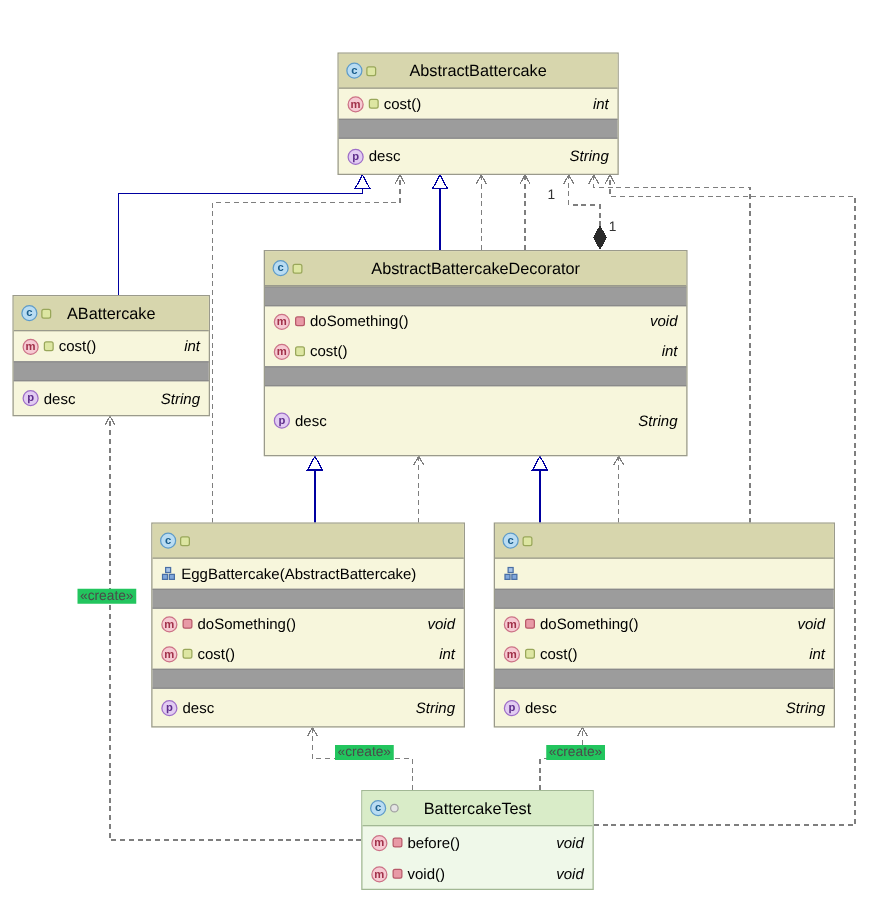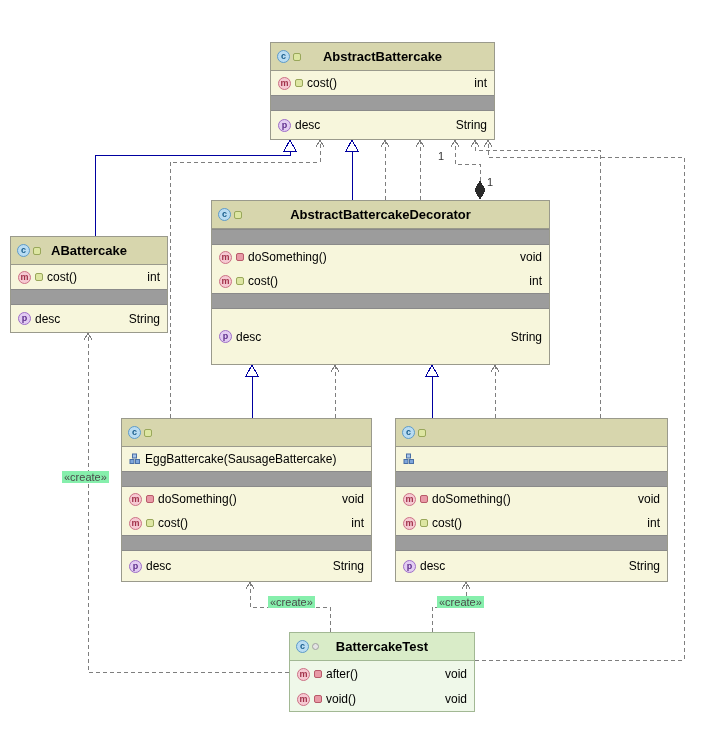--- a/index.html
+++ b/index.html
@@ -6,42 +6,42 @@
   html,body { background:#fff; }
   body { font-family: "Liberation Sans", sans-serif; }
   #canvas { position:relative; width:710px; height:735px; background:#ffffff; overflow:hidden; }
   #edges { position:absolute; left:0; top:0; }
 
   .uml-box { position:absolute; background:#F7F6DC; border:1px solid #9A9A8C; display:flex; flex-direction:column; font-size:12px; color:#000; }
   .uml-box.test { background:#EFF8E9; border-color:#A2B894; }
   .hdr { position:relative; background:#D7D6AD; border-bottom:1px solid #9A9A8C; height:28px; flex:0 0 auto; display:flex; align-items:center; }
   .test .hdr { background:#D9ECC8; border-bottom-color:#A2B894; }
   .hdr .icons { position:absolute; left:6px; top:0; height:100%; display:flex; align-items:center; gap:3px; }
-  .hdr .title { width:100%; text-align:center; font-weight:bold; font-size:13px; }
+  .hdr .title { width:100%; text-align:center; font-weight:normal; font-size:13px; }
   .row { display:flex; align-items:center; gap:4px; padding:0 7px; height:24px; flex:0 0 auto; }
   .row.grow { flex:1 1 auto; }
   .test .row { height:26px; }
   .row .lbl { white-space:nowrap; }
-  .row .typ { margin-left:auto; white-space:nowrap; }
+  .row .typ { margin-left:auto; white-space:nowrap;font-style:italic; }
   .sep { height:16px; flex:0 0 auto; background:#9C9C9C; border-top:1px solid #8A8A8A; border-bottom:1px solid #8A8A8A; }
 
   .ci { width:13px; height:13px; border-radius:50%; display:inline-flex; align-items:center; justify-content:center;
         font-size:9px; font-weight:bold; flex:0 0 auto; line-height:1; }
   .ci-c { background:#B9DCF2; border:1px solid #5E9BC8; color:#1A5E8C; }
   .ci-m { background:#F6C9D2; border:1px solid #CC7286; color:#A03048; }
   .ci-p { background:#E2CCF2; border:1px solid #9E6EC8; color:#5E2E8C; }
 
   .key { width:8px; height:8px; border-radius:2px; flex:0 0 auto; }
   .key-g { background:#DDE6A2; border:1px solid #99A75A; }
   .key-r { background:#E89AA6; border:1px solid #B85A6A; }
   .key-gray { width:7px; height:7px; border-radius:50%; background:#E4E4E4; border:1px solid #A0A0A0; }
 
   .ctor-ico { flex:0 0 auto; }
 
-  .floating-label { position:absolute; font-size:11px; color:#4A4A4A; background:#86efac; padding:0 2px; white-space:nowrap; }
+  .floating-label { position:absolute; font-size:11px; color:#4A4A4A; background:#22c55e; padding:0 2px; white-space:nowrap; }
   .mult { position:absolute; font-size:11px; color:#333333; background:#ffffff; padding:0 1px; }
 </style>
 </head>
 <body>
 
 <div id="canvas">
 
   <svg id="edges" width="710" height="735" shape-rendering="crispEdges">
 
     <g stroke="#0000A0" fill="none">
@@ -171,21 +171,21 @@
         <span class="ci ci-c">c</span>
         <span class="key key-g"></span>
       </span>
     </div>
     <div class="row">
       <svg class="ctor-ico" width="12" height="12" viewBox="0 0 12 12">
         <rect x="1" y="6.5" width="4" height="4" fill="#7FA7DC" stroke="#4A6FA5"></rect>
         <rect x="6.5" y="6.5" width="4" height="4" fill="#7FA7DC" stroke="#4A6FA5"></rect>
         <rect x="3.5" y="1" width="4" height="4" fill="#A8C4E8" stroke="#4A6FA5"></rect>
       </svg>
-      <span class="lbl">EggBattercake(SausageBattercake)</span>
+      <span class="lbl">EggBattercake(AbstractBattercake)</span>
     </div>
     <div class="sep"></div>
     <div class="row">
       <span class="ci ci-m">m</span>
       <span class="key key-r"></span>
       <span class="lbl">doSomething()</span>
       <span class="typ">void</span>
     </div>
     <div class="row">
       <span class="ci ci-m">m</span>
@@ -240,21 +240,21 @@
     <div class="hdr">
       <span class="icons">
         <span class="ci ci-c">c</span>
         <span class="key key-gray"></span>
       </span>
       <span class="title">BattercakeTest</span>
     </div>
     <div class="row">
       <span class="ci ci-m">m</span>
       <span class="key key-r"></span>
-      <span class="lbl">after()</span>
+      <span class="lbl">before()</span>
       <span class="typ">void</span>
     </div>
     <div class="row grow">
       <span class="ci ci-m">m</span>
       <span class="key key-r"></span>
       <span class="lbl">void()</span>
       <span class="typ">void</span>
     </div>
   </div>
 

